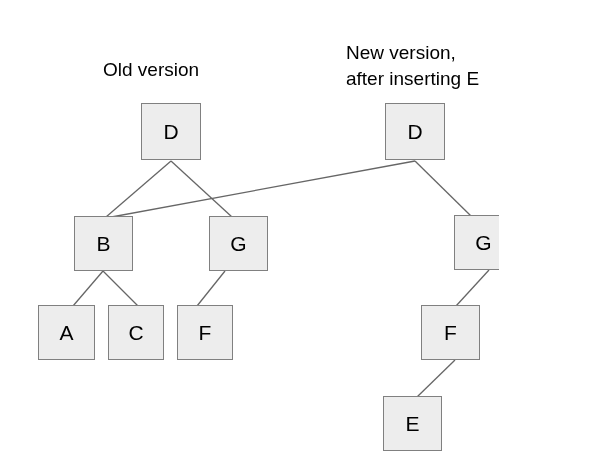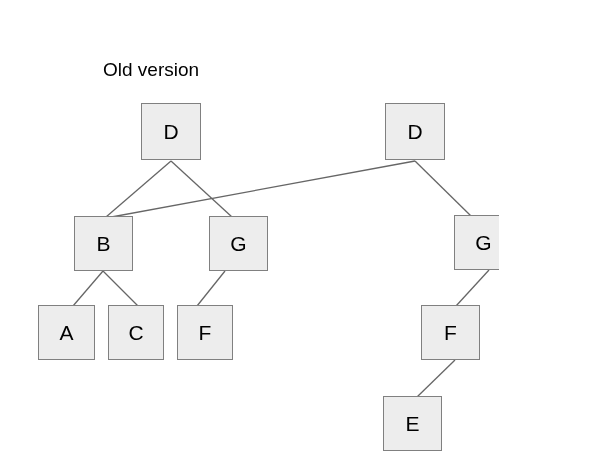--- a/index.html
+++ b/index.html
@@ -68,20 +68,21 @@
       <line x1="103" y1="271" x2="73" y2="306" stroke="#666666" stroke-width="1.3" shape-rendering="geometricPrecision"></line>
       <line x1="103" y1="271" x2="138" y2="306" stroke="#666666" stroke-width="1.3" shape-rendering="geometricPrecision"></line>
       <line x1="225" y1="271" x2="197" y2="306" stroke="#666666" stroke-width="1.3" shape-rendering="geometricPrecision"></line>
       <line x1="415" y1="161" x2="106" y2="218" stroke="#666666" stroke-width="1.3" shape-rendering="geometricPrecision"></line>
       <line x1="415" y1="161" x2="471" y2="216" stroke="#666666" stroke-width="1.3" shape-rendering="geometricPrecision"></line>
       <line x1="489" y1="270" x2="456" y2="306" stroke="#666666" stroke-width="1.3" shape-rendering="geometricPrecision"></line>
       <line x1="455" y1="360" x2="417" y2="397" stroke="#666666" stroke-width="1.3" shape-rendering="geometricPrecision"></line>
     </svg>
 
 <div class="title" style="left: 103px; top: 57px;"><span class="title-line">Old version</span></div>
+    <div class="title" style="left: 346px; top: 40px;"><span class="title-line">New version,</span><span class="title-line">after inserting E</span></div>
     <div class="node" style="left: 141px; top: 103px; width: 60px; height: 57px; background: rgb(237, 237, 237); border-color: rgb(128, 128, 128); color: rgb(0, 0, 0);">
       <span class="node-label">D</span>
     </div>
     <div class="node" style="left: 74px; top: 216px; width: 59px; height: 55px; background: rgb(237, 237, 237); border-color: rgb(128, 128, 128); color: rgb(0, 0, 0);">
       <span class="node-label">B</span>
     </div>
     <div class="node" style="left: 209px; top: 216px; width: 59px; height: 55px; background: rgb(237, 237, 237); border-color: rgb(128, 128, 128); color: rgb(0, 0, 0);">
       <span class="node-label">G</span>
     </div>
     <div class="node" style="left: 38px; top: 305px; width: 57px; height: 55px; background: rgb(237, 237, 237); border-color: rgb(128, 128, 128); color: rgb(0, 0, 0);">

